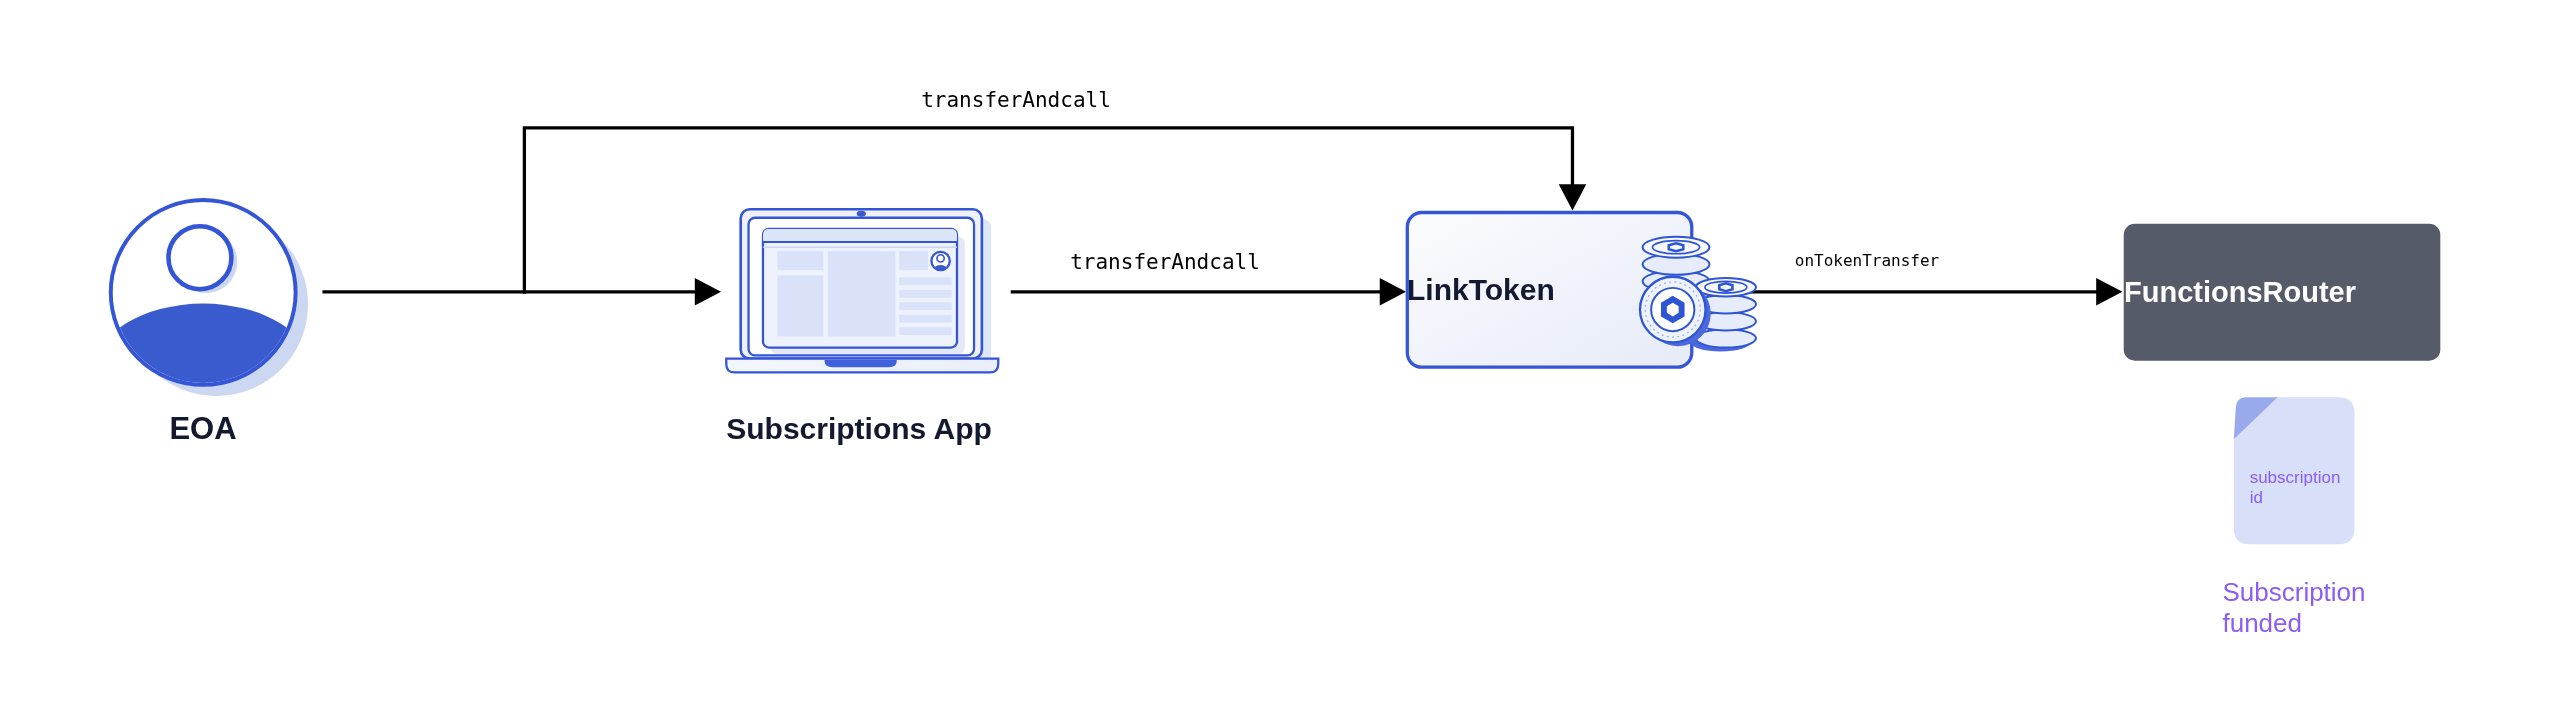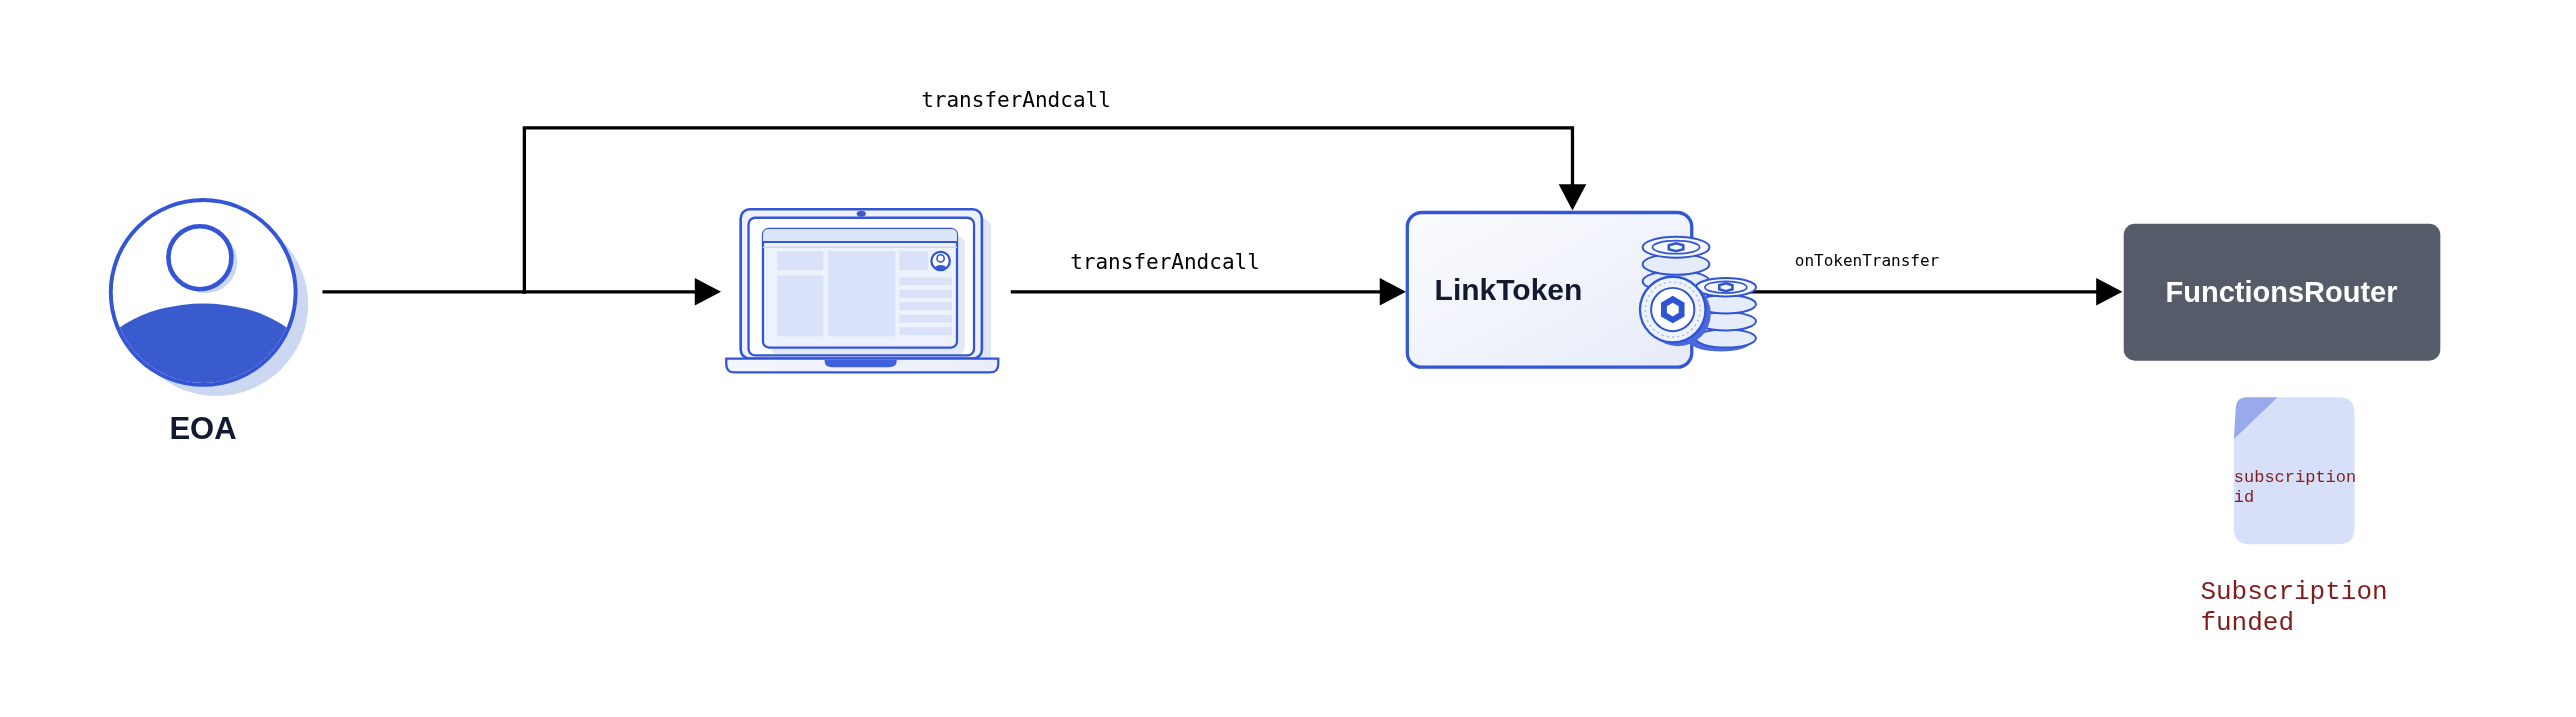--- a/index.html
+++ b/index.html
@@ -1,22 +1,22 @@
 <!DOCTYPE html>
 <html style="font-size:10.5px"><head>
 <meta charset="utf-8">
 <style>
   html,body{margin:0;padding:0;background:#ffffff;}
   .canvas{position:relative;width:2576px;height:718px;background:#ffffff;overflow:hidden;
           font-family:"Liberation Sans",sans-serif;}
   .lbl{position:absolute;white-space:nowrap;text-align:left;transform:translate(-50%,-50%);}
   .lbl-bold{font-family:"Liberation Sans",sans-serif;font-weight:700;color:#131a30;}
   .lbl-mono{font-family:"DejaVu Sans Mono","Liberation Mono",monospace;font-weight:400;color:#000000;}
-  .lbl-reg{font-family:Liberation Mono, monospace;font-weight:400;color:#7f1d1d;}
-  .node-label-box{position:absolute;display:flex;align-items:center;justify-content:center;}
+  .lbl-reg{font-family:Liberation Sans, sans-serif;font-weight:400;color:#8b5cf6;}
+  .node-label-box{position:absolute;display:flex;align-items:center;}
   svg{position:absolute;left:0;top:0;}
 </style>
 </head>
 <body>
 
 <div class="canvas">
 
   <svg width="2576" height="718" viewBox="0 0 3930 1095">
     <defs>
       <linearGradient id="boxGrad" x1="0" y1="0" x2="1" y2="1">
@@ -131,32 +131,33 @@
     <rect x="3240" y="341" width="483" height="209" rx="17" fill="#555b69"></rect>
 
     <g>
       <path d="M3475,606 H3568 Q3592,606 3592,630 V806 Q3592,830 3568,830 H3432 Q3408,830 3408,806 V670 Z" fill="#d7e0f8"></path>
       <path d="M3475,606 L3408,670 L3411,621 Q3412,607 3426,606 Z" fill="#98aaec"></path>
     </g>
   </svg>
 
   <div class="lbl lbl-bold" style="left:203px;top:429px;font-size:31px;">EOA</div>
 
+  <div class="lbl lbl-bold" style="left:859px;top:429px;font-size:30px;">Subscriptions App</div>
 
   <div class="lbl lbl-mono" style="left:1016px;top:100px;font-size:21px;">transferAndcall</div>
 
   <div class="lbl lbl-mono" style="left:1165px;top:262px;font-size:21px;">transferAndcall</div>
 
   <div class="lbl lbl-mono" style="left:1867px;top:260px;font-size:16px;">onTokenTransfer</div>
 
   <div class="node-label-box" style="left:1407px;top:212px;width:203px;height:155px;">
     <span class="lbl-bold" style="font-size:30px;">LinkToken</span>
   </div>
 
-  <div class="node-label-box" style="left:2124px;top:224px;width:251px;height:137px;padding-left:32px;">
+  <div class="node-label-box" style="left:2124px;top:224px;width:251px;height:137px;">
     <span class="lbl-bold" style="font-size:29px;color:#ffffff;">FunctionsRouter</span>
   </div>
 
   <div class="lbl lbl-reg" style="left:2295px;top:488px;font-size:17px;line-height:19.7px;">
     <div>subscription</div>
     <div>id</div>
   </div>
 
   <div class="lbl lbl-reg" style="left:2294px;top:608px;font-size:26px;line-height:31px;">
     <div>Subscription</div>

